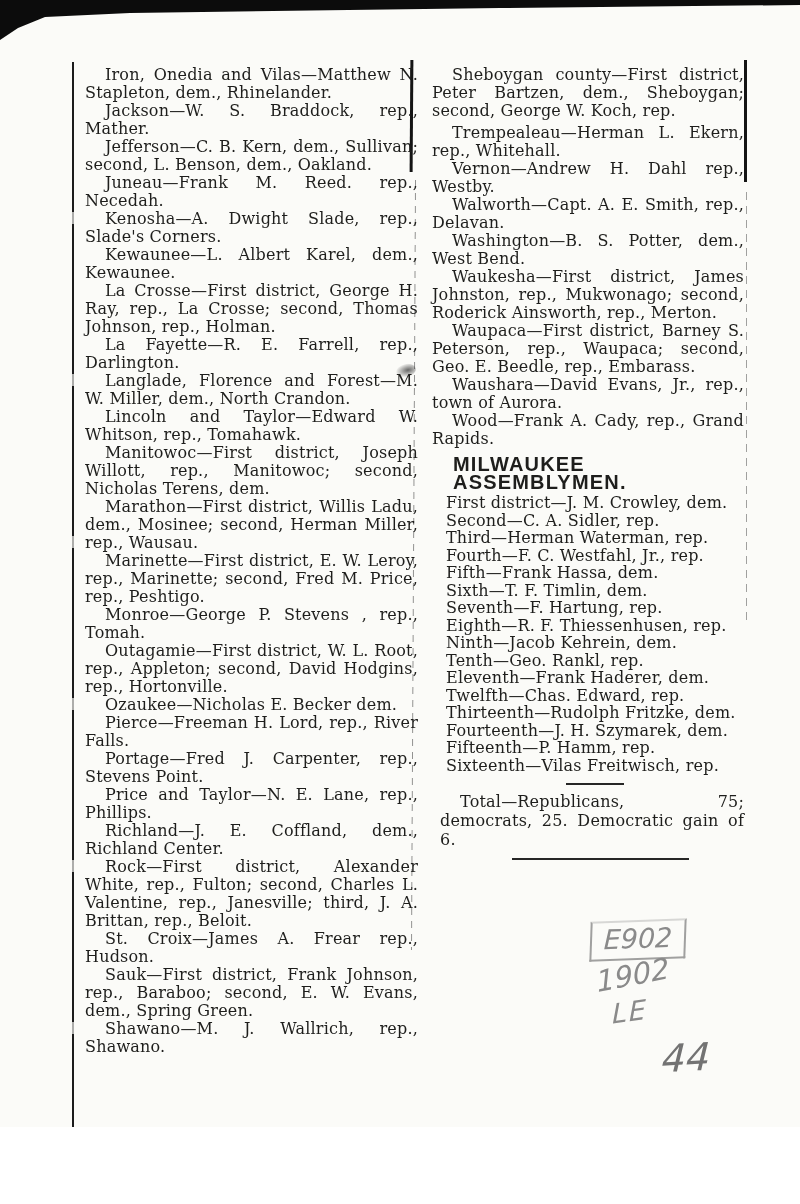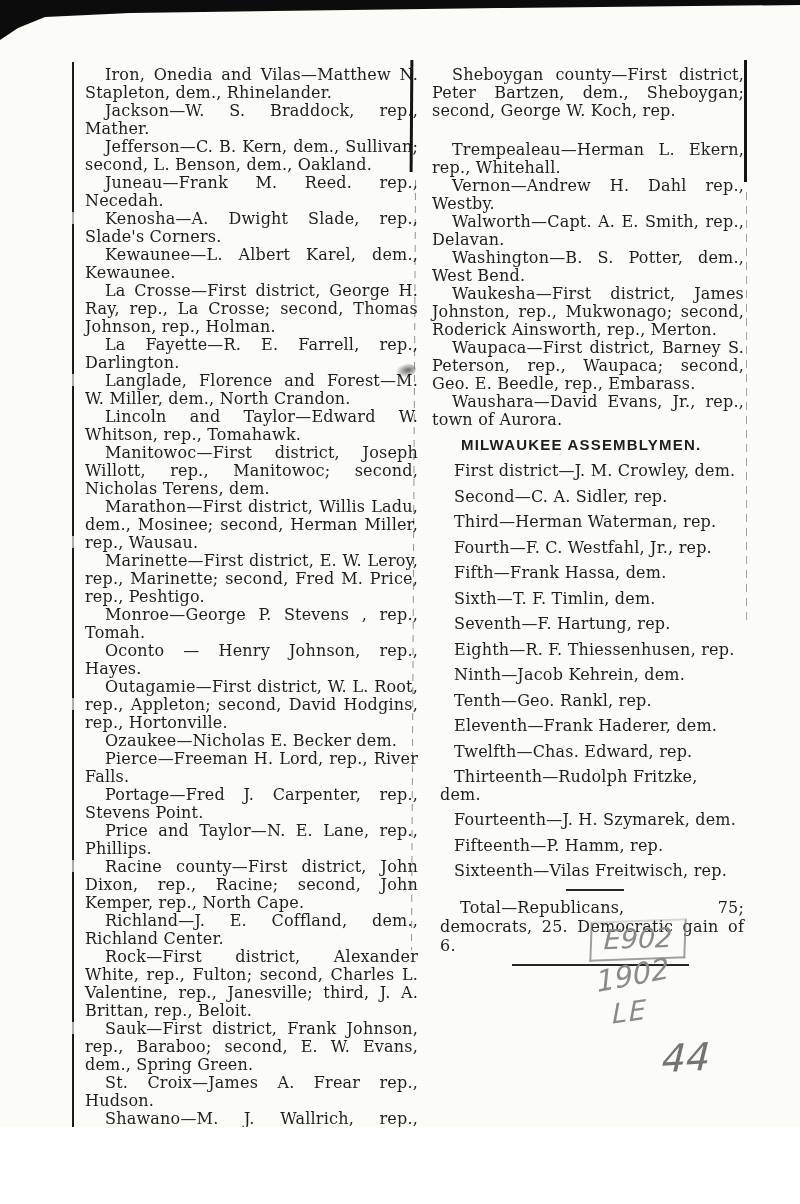--- a/index.html
+++ b/index.html
@@ -43,27 +43,27 @@
   .rule-right-strong{left:744px;top:60px;width:3px;height:122px;background:#141414;}
   .rule-right-faint{
     left:746px;top:192px;width:1px;height:430px;
     background:repeating-linear-gradient(to bottom,rgba(70,70,70,.5) 0 8px,transparent 8px 14px);
   }
   
   .col{position:absolute;top:66px;font-size:16px;line-height:18px;letter-spacing:.2px;}
   .col-left{left:85px;width:333px;}
   .col-right{left:432px;width:312px;}
   .entry{margin:0;text-indent:20px;text-align:justify;}
-  .col-right .entry:first-child{margin-bottom:21px;}
+  .col-right .entry:first-child{margin-bottom:4px;}
   .mke-heading{
     font-family:"Liberation Sans","DejaVu Sans",sans-serif;
-    font-weight:bold;font-size:15px;letter-spacing:1.2px;
-    margin:7px 0 3px 29px;
+    font-weight:bold;font-size:20px;letter-spacing:1.2px;
+    margin:7px 0 3px 21px;
   }
-  .district{margin:8px;text-indent:14px;text-align:left;line-height:17.5px;}
+  .district{margin:0;text-indent:14px;text-align:left;line-height:17.5px;}
   .divider-short{width:58px;height:2px;background:#262626;margin:9px 0 7px 134px;}
   .divider-long{width:177px;height:2px;background:#262626;margin:9px 0 0 80px;}
   .total{margin:2px 0 0 8px;text-indent:20px;text-align:justify;line-height:19px;}
   
   .smudge{
     position:absolute;left:396px;top:364px;width:20px;height:13px;
     background:radial-gradient(ellipse at 60% 50%,rgba(40,40,40,.7),rgba(40,40,40,.15) 60%,transparent 75%);
     border-radius:50%;transform:rotate(-12deg);
   }
   
@@ -109,44 +109,43 @@
       <p class="entry">Kenosha—A. Dwight Slade, rep., Slade's Corners.</p>
       <p class="entry">Kewaunee—L. Albert Karel, dem., Kewaunee.</p>
       <p class="entry">La Crosse—First district, George H. Ray, rep., La Crosse; second, Thomas Johnson, rep., Holman.</p>
       <p class="entry">La Fayette—R. E. Farrell, rep., Darlington.</p>
       <p class="entry">Langlade, Florence and Forest—M. W. Miller, dem., North Crandon.</p>
       <p class="entry">Lincoln and Taylor—Edward W. Whitson, rep., Tomahawk.</p>
       <p class="entry">Manitowoc—First district, Joseph Willott, rep., Manitowoc; second, Nicholas Terens, dem.</p>
       <p class="entry">Marathon—First district, Willis Ladu, dem., Mosinee; second, Herman Miller, rep., Wausau.</p>
       <p class="entry">Marinette—First district, E. W. Leroy, rep., Marinette; second, Fred M. Price, rep., Peshtigo.</p>
       <p class="entry">Monroe—George P. Stevens , rep., Tomah.</p>
-      <p class="entry">Oconto — Henry Johnson, rep., Hayes.</p>
       <p class="entry">Outagamie—First district, W. L. Root, rep., Appleton; second, David Hodgins, rep., Hortonville.</p>
       <p class="entry">Ozaukee—Nicholas E. Becker dem.</p>
       <p class="entry">Pierce—Freeman H. Lord, rep., River Falls.</p>
       <p class="entry">Portage—Fred J. Carpenter, rep., Stevens Point.</p>
       <p class="entry">Price and Taylor—N. E. Lane, rep., Phillips.</p>
-      <p class="entry">Racine county—First district, John Dixon, rep., Racine; second, John Kemper, rep., North Cape.</p>
       <p class="entry">Richland—J. E. Coffland, dem., Richland Center.</p>
       <p class="entry">Rock—First district, Alexander White, rep., Fulton; second, Charles L. Valentine, rep., Janesville; third, J. A. Brittan, rep., Beloit.</p>
+      <p class="entry">St. Croix—James A. Frear rep., Hudson.</p>
       <p class="entry">Sauk—First district, Frank Johnson, rep., Baraboo; second, E. W. Evans, dem., Spring Green.</p>
-      <p class="entry">St. Croix—James A. Frear rep., Hudson.</p>
       <p class="entry">Shawano—M. J. Wallrich, rep., Shawano.</p>
     </div>
 
   <div class="col col-right">
     <div>
         <p class="entry">Sheboygan county—First district, Peter Bartzen, dem., Sheboygan; second, George W. Koch, rep.</p>
         <p class="entry">Trempealeau—Herman L. Ekern, rep., Whitehall.</p>
         <p class="entry">Vernon—Andrew H. Dahl rep., Westby.</p>
         <p class="entry">Walworth—Capt. A. E. Smith, rep., Delavan.</p>
         <p class="entry">Washington—B. S. Potter, dem., West Bend.</p>
         <p class="entry">Waukesha—First district, James Johnston, rep., Mukwonago; second, Roderick Ainsworth, rep., Merton.</p>
         <p class="entry">Waupaca—First district, Barney S. Peterson, rep., Waupaca; second, Geo. E. Beedle, rep., Embarass.</p>
         <p class="entry">Waushara—David Evans, Jr., rep., town of Aurora.</p>
+        <p class="entry">Wood—Frank A. Cady, rep., Grand Rapids.</p>
       </div>
 
     <div class="mke-heading">MILWAUKEE ASSEMBLYMEN.</div>
 
     <div>
         <p class="district">First district—J. M. Crowley, dem.</p>
         <p class="district">Second—C. A. Sidler, rep.</p>
         <p class="district">Third—Herman Waterman, rep.</p>
         <p class="district">Fourth—F. C. Westfahl, Jr., rep.</p>
         <p class="district">Fifth—Frank Hassa, dem.</p>

